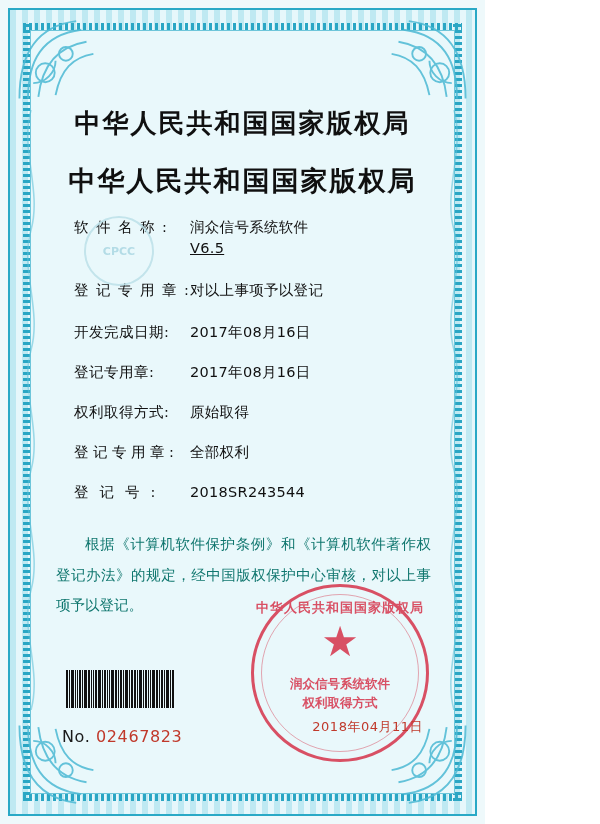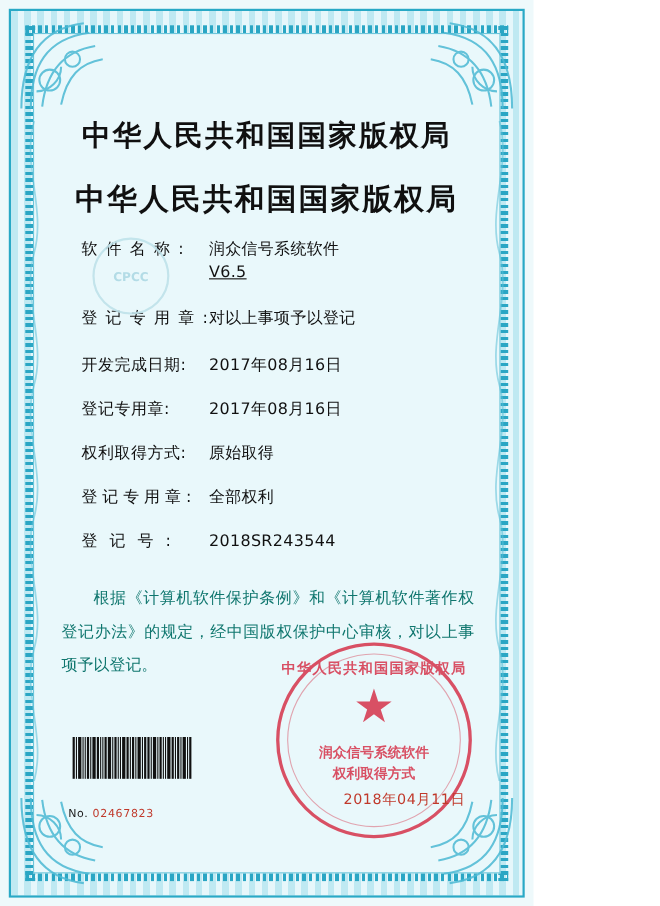--- a/index.html
+++ b/index.html
@@ -152,21 +152,21 @@
   .barcode i {
     display: block;
     background: #111;
     height: 100%;
   }
 
   .docno {
     position: absolute;
     left: 62px;
     bottom: 78px;
-    font-size: 10px;
+    font-size: 16px;
     color: #c0392b;
     letter-spacing: .6px;
   }
   .docno .lab { color: #1a1a1a; }
 
   
   .seal {
     position: absolute;
     right: 56px;
     bottom: 62px;

